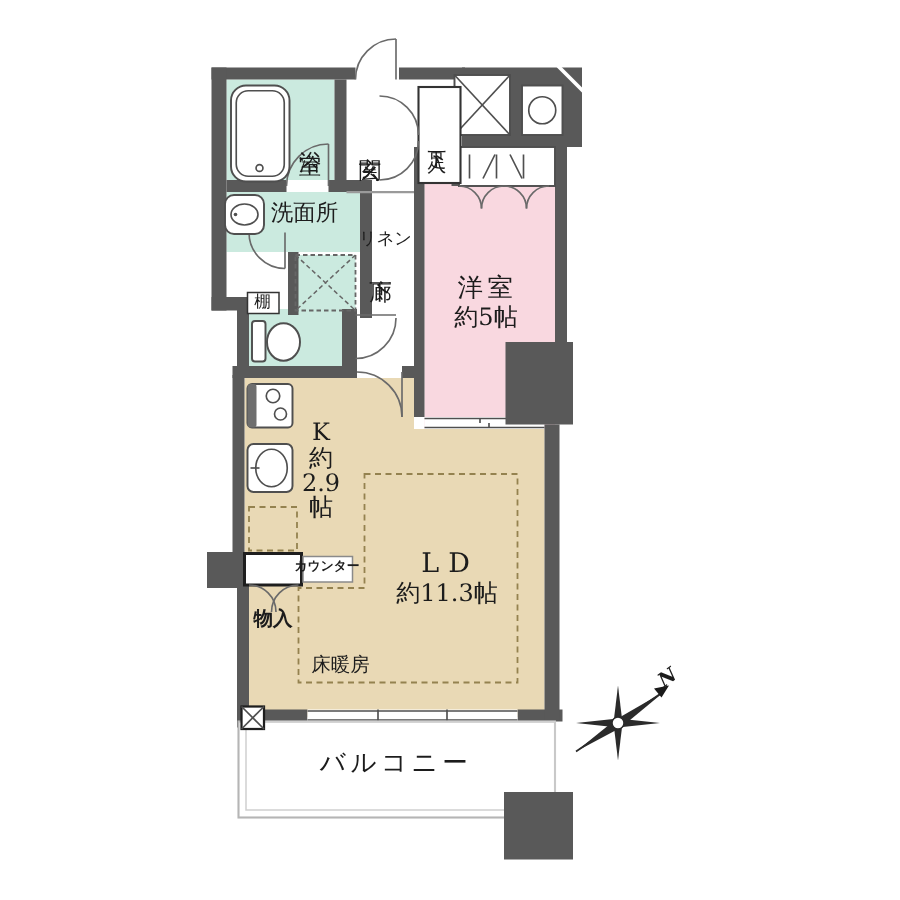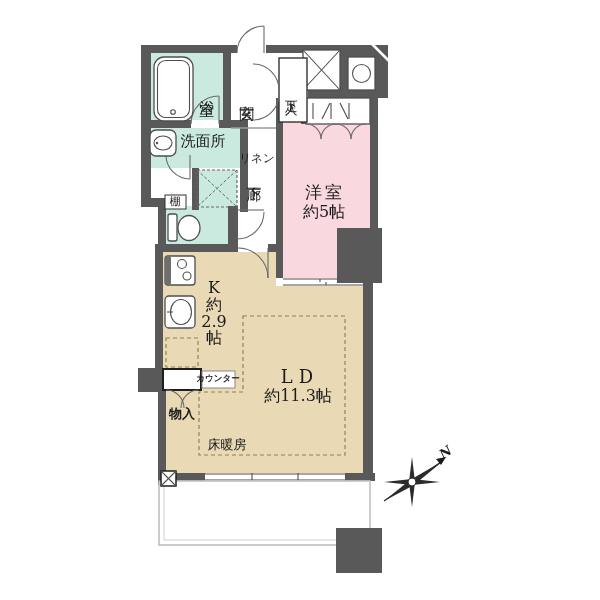--- a/index.html
+++ b/index.html
@@ -215,14 +215,15 @@
     <span>帖</span>
   </div>
 
   <div class="lbl" style="left:300px;top:377px;font-size:18px;letter-spacing:6px;">LD</div>
   <div class="lbl" style="left:298px;top:396px;font-size:16px;">約11.3帖</div>
 
   <div class="lbl" style="left:182px;top:379px;font-size:13px;font-weight:bold;margin-top:35px;">物入</div>
   <div class="lbl" style="left:218px;top:379px;font-size:8.5px;font-family:'DejaVu Sans','Liberation Sans',sans-serif;font-weight:bold;">カウンター</div>
   <div class="lbl" style="left:175px;top:202px;font-size:11px;">棚</div>
   <div class="lbl" style="left:227px;top:445px;font-size:13px;">床暖房</div>
+  <div class="lbl" style="left:264px;top:510px;font-size:17px;letter-spacing:3px;">バルコニー</div>
   <div class="lbl" style="left:446px;top:453px;font-size:13px;font-style:italic;font-weight:bold;transform:translate(-50%,-50%) rotate(-35deg);">N</div>
 </div>
 
 </body></html>

